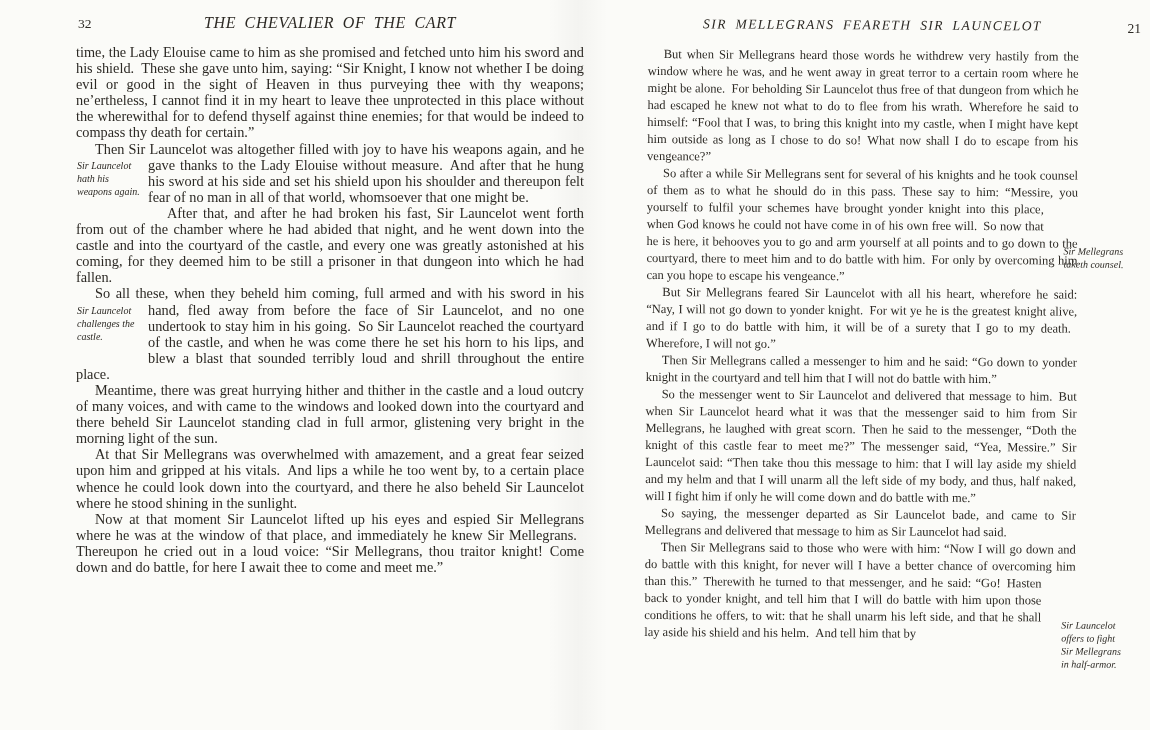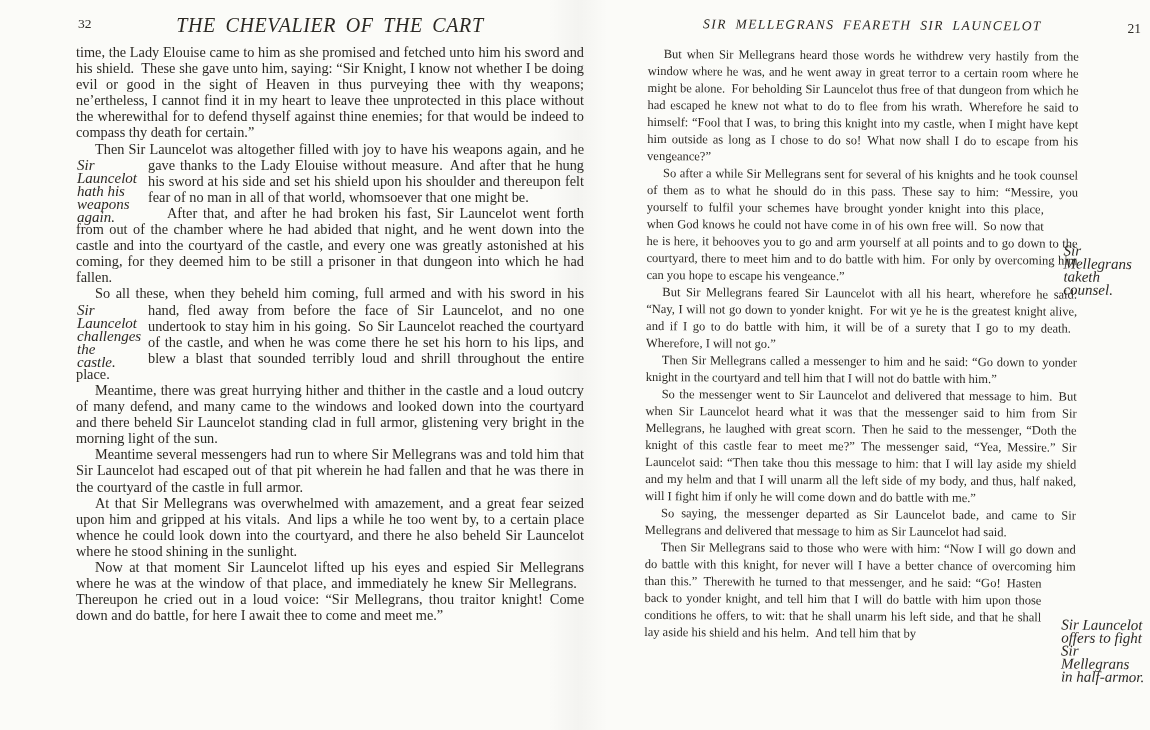--- a/index.html
+++ b/index.html
@@ -19,21 +19,21 @@
   .page { position: absolute; }
   .page-left  { left: 29px;  top: 14px; width: 508px; margin-left: 47px; }
   .page-right { left: 648px; top: 16px; width: 495px;
                 transform: rotate(0.35deg); transform-origin: 0 0; }
 
   .running-header { position: relative; height: 22px; }
   .running-header .head {
     display: block; text-align: center;
     font-style: italic; font-variant: normal;
   }
-  .page-left  .head { font-size: 20px; letter-spacing: 0.6px; word-spacing: 4px; }
+  .page-left  .head { font-size: 16px; letter-spacing: 0.6px; word-spacing: 4px; }
   .page-right .head { font-size: 13.5px; letter-spacing: 1.4px; word-spacing: 4px; margin-right: 46px; }
   .folio { position: absolute; top: 2px; font-size: 13.5px; font-style: normal; }
   .folio-left  { left: 2px; }
   .folio-right { right: 2px; }
 
   .body-text { margin-top: 8px; text-align: justify; }
   .page-left  .body-text { font-size: 14.3px; line-height: 16.1px; width: 508px; }
   .page-right .body-text { font-size: 12.5px; line-height: 17px;   width: 431px; }
 
   p.para { margin: 0; padding: 0; }
@@ -44,21 +44,21 @@
   .note-spacer.left  { float: left; }
   .note-spacer.right { float: right; }
 
   .note-float { display: block; }
   .note-float.left  { float: left;  clear: left;  width: 72px; }
   .note-float.right { float: right; clear: right; width: 34px; position: relative; }
 
   .margin-note {
     display: block;
     font-style: italic;
-    font-size: 15px;
+    font-size: 10px;
     line-height: 13px;
     white-space: pre-line;
     text-indent: 0;
     text-align: left;
   }
   .note-float.left .margin-note { padding: 2px 5px 0 1px; }
   .note-float.right .margin-note { position: absolute; left: 20px; top: 2px; width: 86px; margin-top: 41px; }
 </style>
 </head>
 <body style="--ink: #2c2924; --paper: #fbfbf8;">
@@ -76,22 +76,21 @@
           <span class="margin-note">Sir Launcelot
 hath his
 weapons again.</span>
         </span>Then Sir Launcelot was altogether filled with joy to have his weapons again, and he gave thanks to the Lady Elouise without measure. And after that he hung his sword at his side and set his shield upon his shoulder and thereupon felt fear of no man in all of that world, whomsoever that one might be.</p>
       <p class="para indent">After that, and after he had broken his fast, Sir Launcelot went forth from out of the chamber where he had abided that night, and he went down into the castle and into the courtyard of the castle, and every one was greatly astonished at his coming, for they deemed him to be still a prisoner in that dungeon into which he had fallen.</p>
       <p class="para indent"><span class="note-spacer left" style="height: 16.1px;"></span><span class="note-float left" style="height: 48.3px;">
           <span class="margin-note">Sir Launcelot
 challenges the
 castle.</span>
         </span>So all these, when they beheld him coming, full armed and with his sword in his hand, fled away from before the face of Sir Launcelot, and no one undertook to stay him in his going. So Sir Launcelot reached the courtyard of the castle, and when he was come there he set his horn to his lips, and blew a blast that sounded terribly loud and shrill throughout the entire place.</p>
-      <p class="para indent">Meantime, there was great hurrying hither and thither in the castle and a loud outcry of many defend, and many came to the windows and looked down into the courtyard and there beheld Sir Launcelot standing clad in full armor, glistening very bright in the morning light of the sun.</p>
-      <p class="para indent">Meantime several messengers had run to where Sir Mellegrans was and told him that Sir Launcelot had escaped out of that pit wherein he had fallen and that he was there in the courtyard of the castle in full armor.</p>
+      <p class="para indent">Meantime, there was great hurrying hither and thither in the castle and a loud outcry of many voices, and with came to the windows and looked down into the courtyard and there beheld Sir Launcelot standing clad in full armor, glistening very bright in the morning light of the sun.</p>
       <p class="para indent">At that Sir Mellegrans was overwhelmed with amazement, and a great fear seized upon him and gripped at his vitals. And lips a while he too went by, to a certain place whence he could look down into the courtyard, and there he also beheld Sir Launcelot where he stood shining in the sunlight.</p>
       <p class="para indent">Now at that moment Sir Launcelot lifted up his eyes and espied Sir Mellegrans where he was at the window of that place, and immediately he knew Sir Mellegrans. Thereupon he cried out in a loud voice: “Sir Mellegrans, thou traitor knight! Come down and do battle, for here I await thee to come and meet me.”</p>
     </div>
 </section>
 
 <section class="page page-right">
   <header class="running-header">
     <span class="head">SIR MELLEGRANS FEARETH SIR LAUNCELOT</span>
     <span class="folio folio-right">21</span>
   </header>

